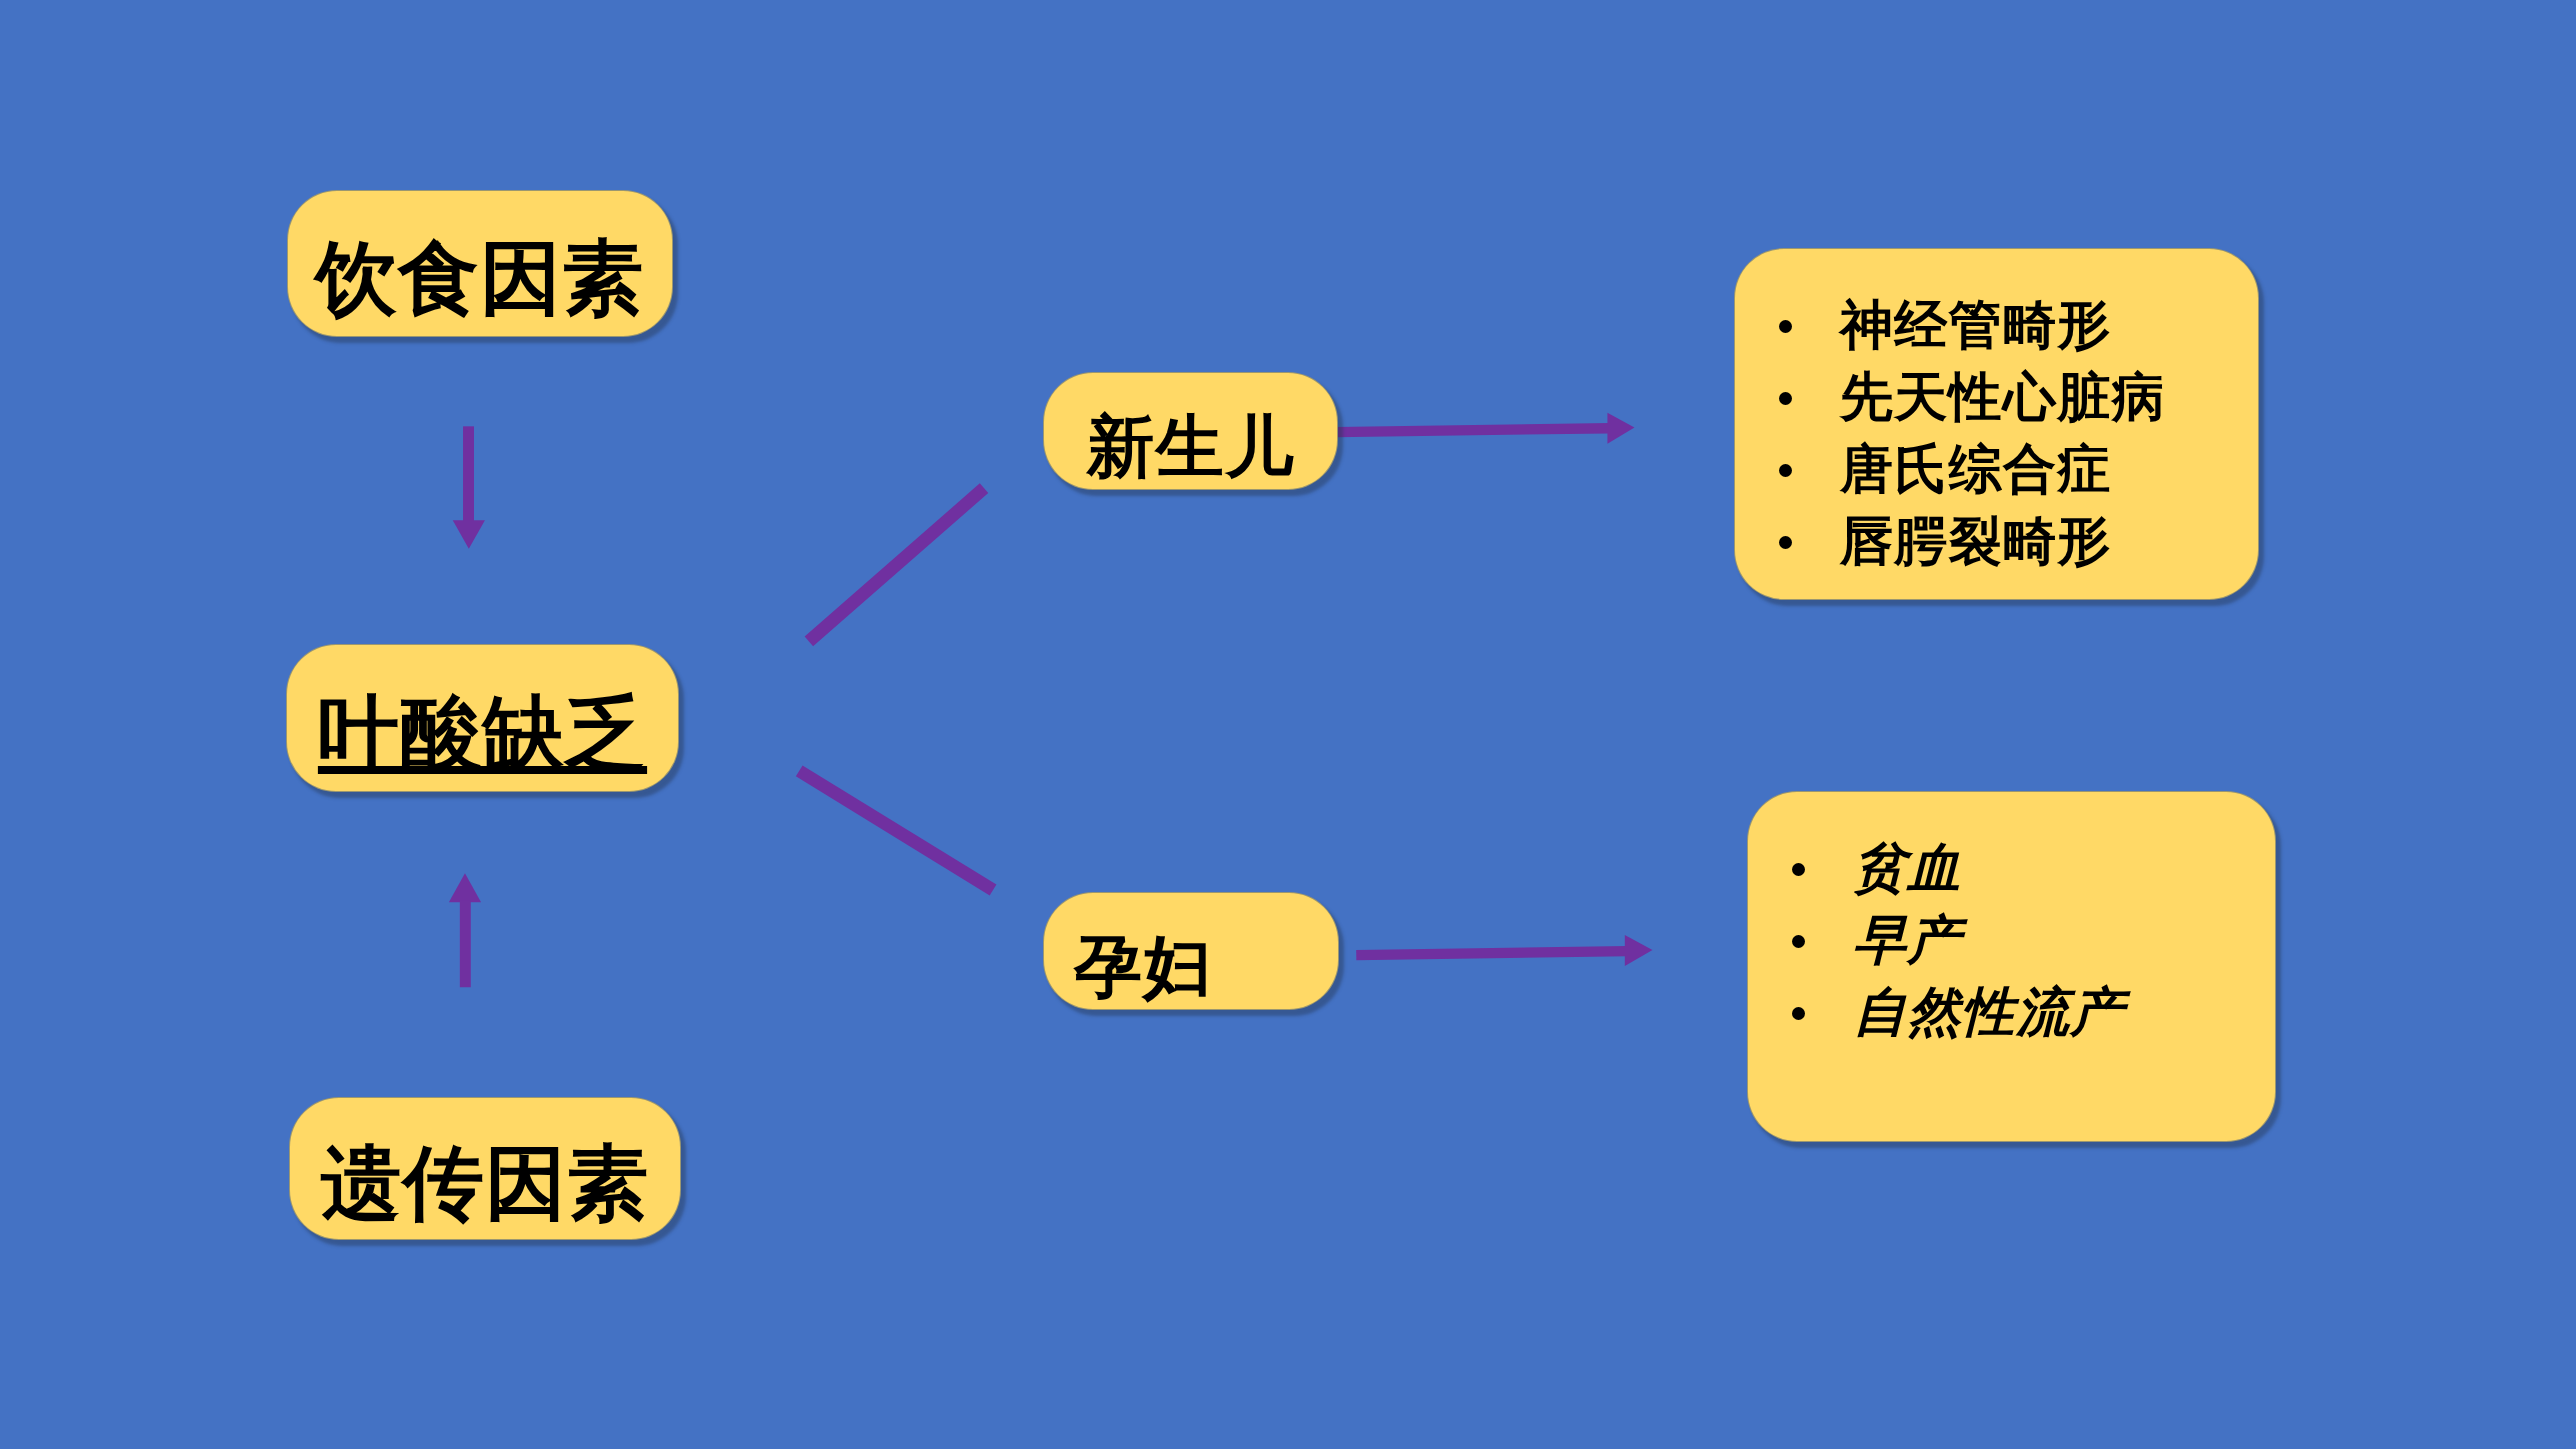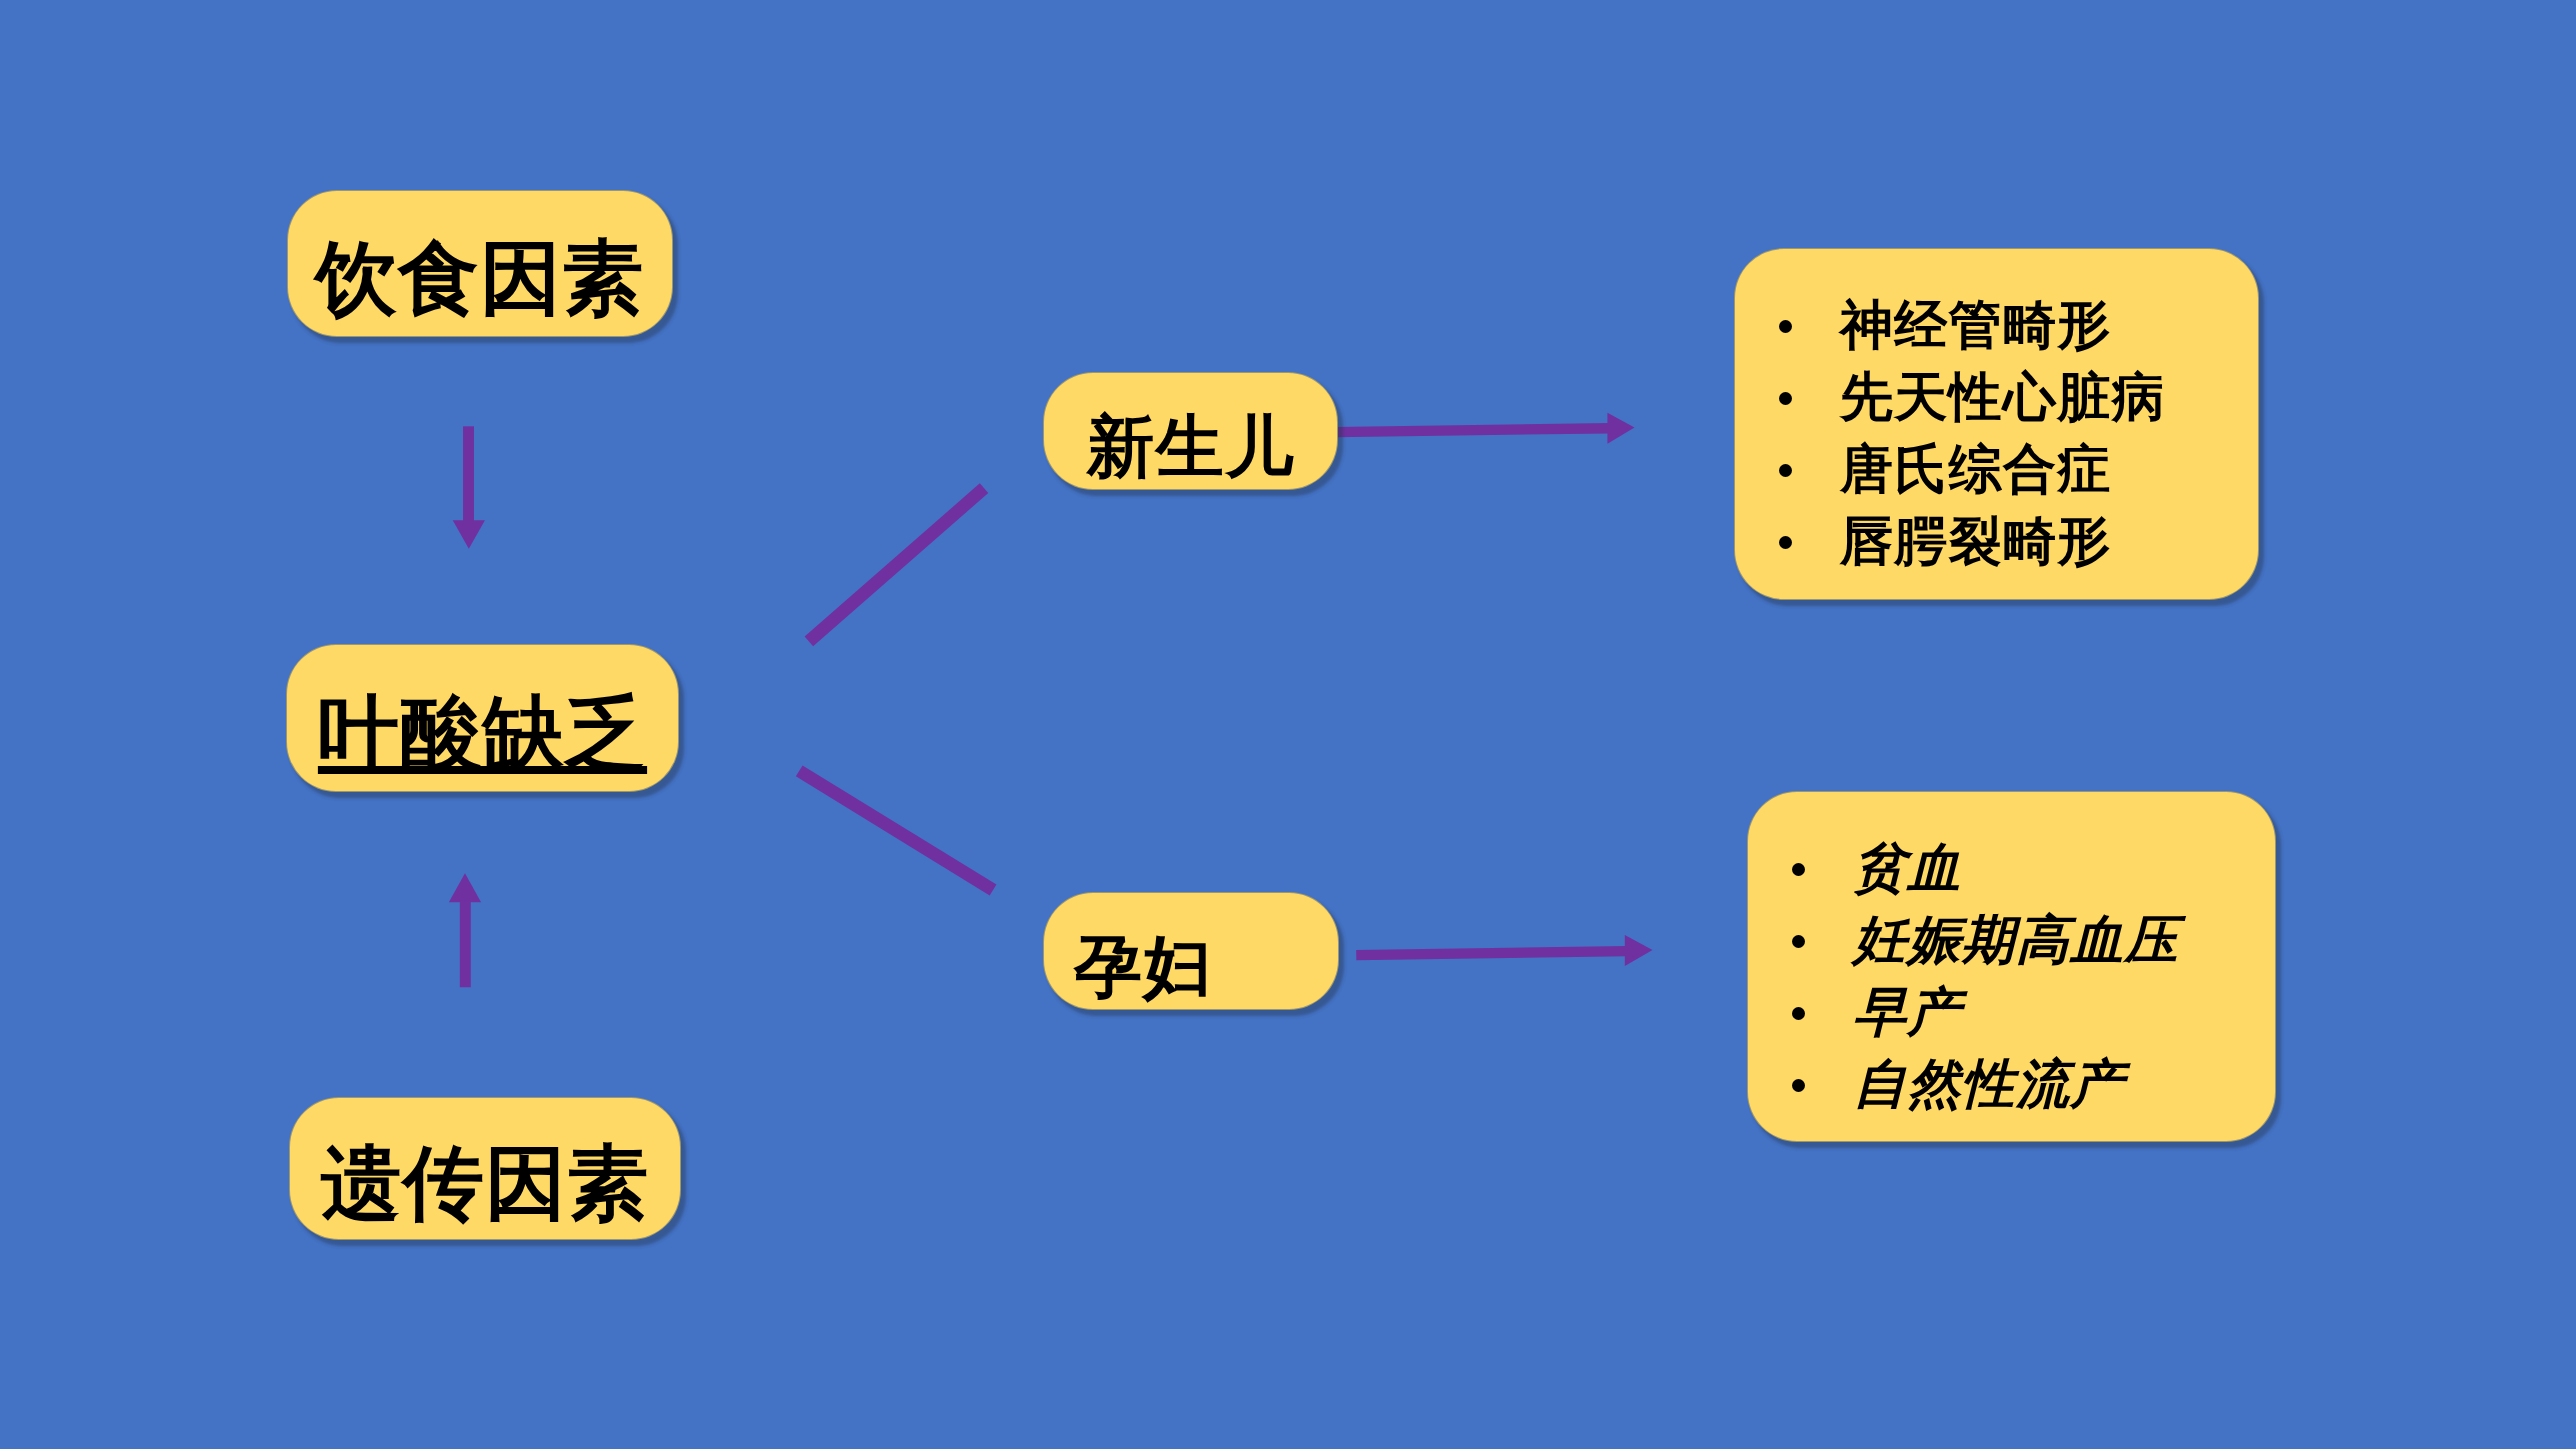--- a/index.html
+++ b/index.html
@@ -157,24 +157,20 @@
   </div>
 
   <div class="node list-box" style="left:1747px; top:791px; width:529px; height:351px;font-style:italic;">
     <ul class="bullet-list">
       <li>
         <span class="bullet-dot"></span>
         <span class="li-text">贫血</span>
       </li>
       <li>
         <span class="bullet-dot"></span>
-        <span class="li-text">妊娠期高血压</span>
-      </li>
-      <li>
-        <span class="bullet-dot"></span>
         <span class="li-text">早产</span>
       </li>
       <li>
         <span class="bullet-dot"></span>
         <span class="li-text">自然性流产</span>
       </li>
     </ul>
   </div>
 
 </div>

